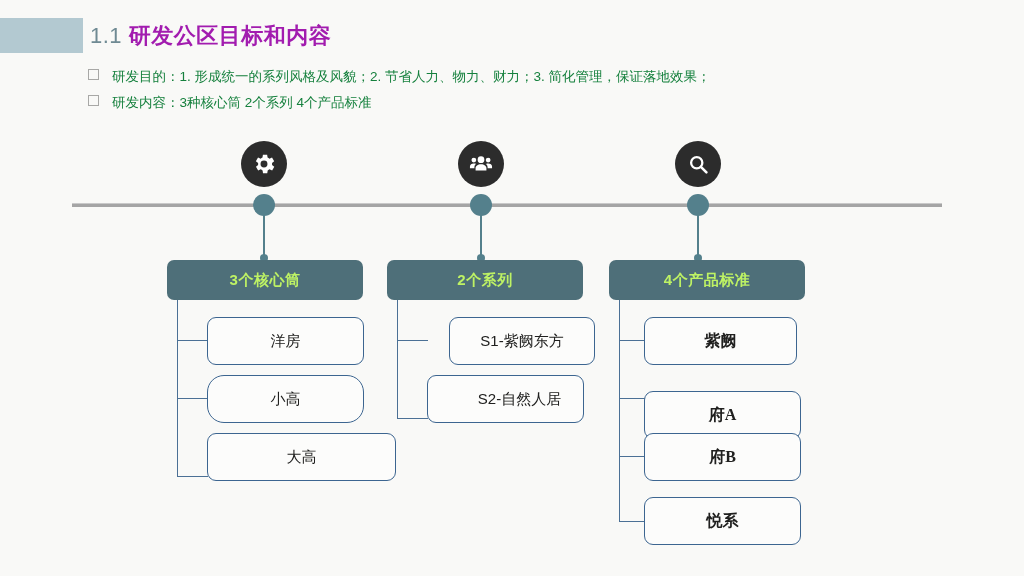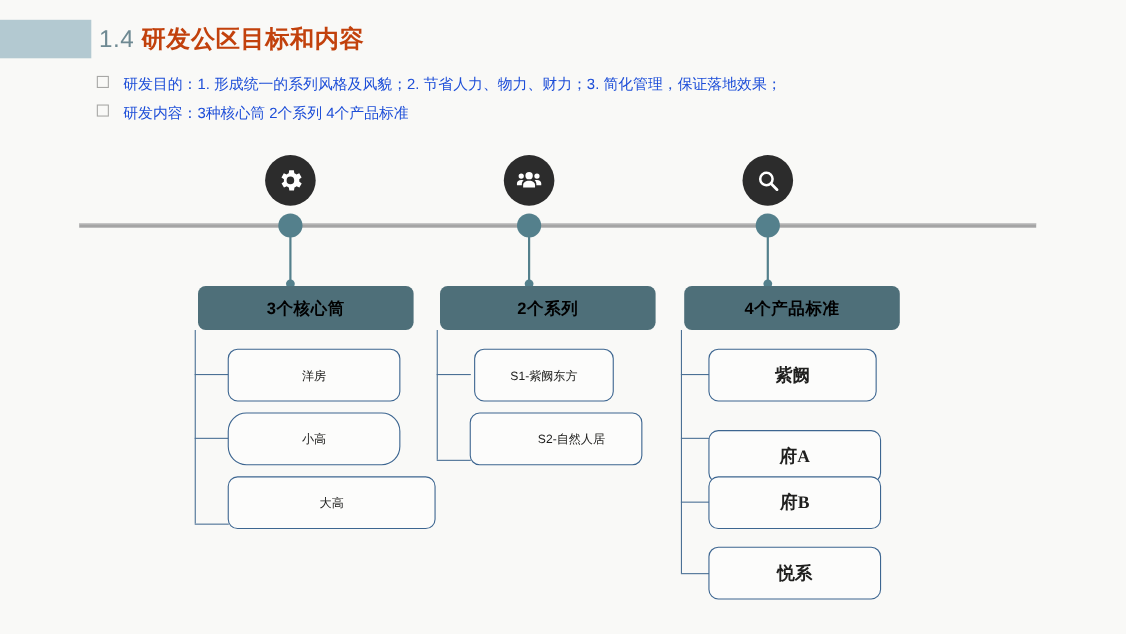--- a/index.html
+++ b/index.html
@@ -38,21 +38,21 @@
     color: #56727c;
     letter-spacing: 0.5px;
     white-space: nowrap;
   }
   .slide-title .num {
     font-weight: 400;
     color: #6f8a93;
   }
   .slide-title .main {
     font-weight: bold;
-    color: #c2410c;
+    color: #a21caf;
   }
 
   .bullets {
     position: absolute;
     left: 88px;
     top: 68px;
     width: 880px;
   }
   .bullet-row {
     display: flex;
@@ -65,21 +65,21 @@
   .bullet-marker {
     width: 9px;
     height: 9px;
     border: 1.5px solid #a8a8a6;
     margin-right: 13px;
     flex: 0 0 auto;
     position: relative;
     top: -1px;
   }
   .bullet-text {
-    color: #1d4ed8;
+    color: #15803d;
   }
 
   
   .timeline-line {
     position: absolute;
     left: 72px;
     top: 203px;
     width: 870px;
     height: 4px;
     background: #a5a5a5;
@@ -121,39 +121,38 @@
     border-radius: 50%;
     background: #54808c;
   }
 
   
   .col-header {
     position: absolute;
     height: 40px;
     background: #4e6f79;
     border-radius: 7px;
-    color: #000000;
+    color: #bef264;
     font-weight: bold;
     font-size: 15px;
     display: flex;
     align-items: center;
     justify-content: center;
     letter-spacing: 0.5px;
-    margin-left: 13px;
   }
   .item-box {
     position: absolute;
     height: 48px;
     background: #fcfcfb;
     border: 1.4px solid #3c6590;
     border-radius: 9px;
     display: flex;
     align-items: center;
     justify-content: center;
-    font-size: 11px;
+    font-size: 15px;
     color: #20201f;
     box-sizing: border-box;
   }
   .item-box.serif {
     font-family: "Liberation Serif", "DejaVu Serif", serif;
     font-weight: bold;
     font-size: 16px;
   }
 
   .conn-trunk {
@@ -167,21 +166,21 @@
     background: #4b7095;
   }
 </style>
 </head>
 <body>
 
 <div id="slide">
 
   <div class="title-accent"></div>
   <div class="slide-title">
-    <span class="num">1.4</span>
+    <span class="num">1.1</span>
     <span class="main">研发公区目标和内容</span>
   </div>
 
   <div class="bullets">
     <div class="bullet-row">
       <span class="bullet-marker"></span>
       <span class="bullet-text">研发目的：1. 形成统一的系列风格及风貌；2. 节省人力、物力、财力；3. 简化管理，保证落地效果；</span>
     </div>
     <div class="bullet-row">
       <span class="bullet-marker"></span>
@@ -236,21 +235,21 @@
   <div class="conn-branch" style="left:177px; top:398px; width:31px;"></div>
   <div class="conn-branch" style="left:177px; top:476px; width:31px;"></div>
   <div class="item-box" style="left:207px; top:317px; width:157px;">洋房</div>
   <div class="item-box" style="left:207px; top:375px; width:157px;border-radius:17px;">小高</div>
   <div class="item-box" style="left:207px; top:433px; width:189px;">大高</div>
 
   <div class="col-header" style="left:387px; top:260px; width:196px;">2个系列</div>
   <div class="conn-trunk" style="left:397px; top:300px; height:118px;"></div>
   <div class="conn-branch" style="left:397px; top:340px; width:31px;"></div>
   <div class="conn-branch" style="left:397px; top:418px; width:31px;"></div>
-  <div class="item-box" style="left:431px; top:317px; width:127px;">S1-紫阙东方</div>
+  <div class="item-box" style="left:449px; top:317px; width:146px;">S1-紫阙东方</div>
   <div class="item-box" style="left:427px; top:375px; width:157px;padding-left:28px;">S2-自然人居</div>
 
   <div class="col-header" style="left:609px; top:260px; width:196px;">4个产品标准</div>
   <div class="conn-trunk" style="left:619px; top:300px; height:221px;"></div>
   <div class="conn-branch" style="left:619px; top:340px; width:26px;"></div>
   <div class="conn-branch" style="left:619px; top:398px; width:26px;"></div>
   <div class="conn-branch" style="left:619px; top:456px; width:26px;"></div>
   <div class="conn-branch" style="left:619px; top:521px; width:26px;"></div>
   <div class="item-box serif" style="left:644px; top:317px; width:153px;">紫阙</div>
   <div class="item-box serif" style="left:644px; top:391px; width:157px;">府A</div>

